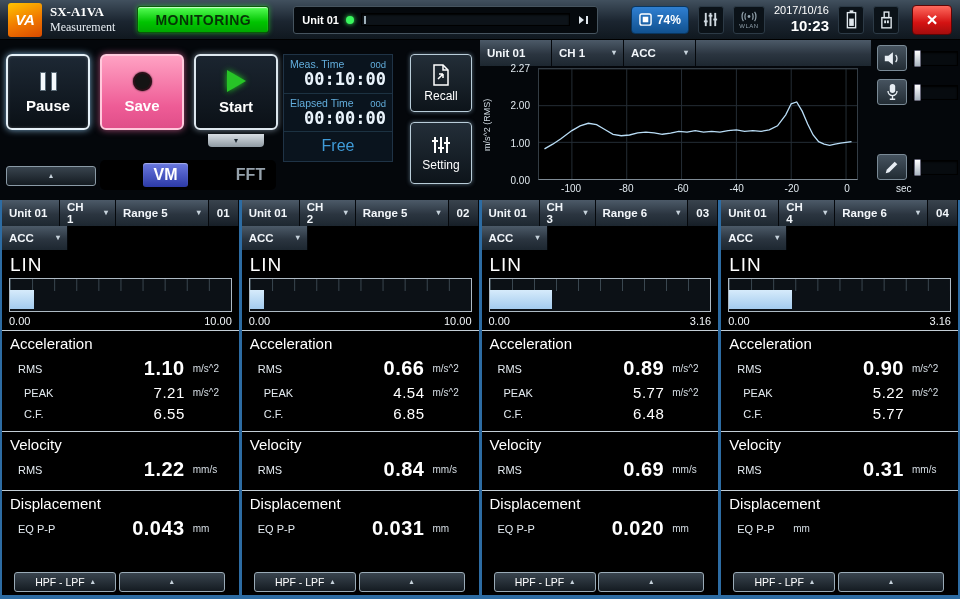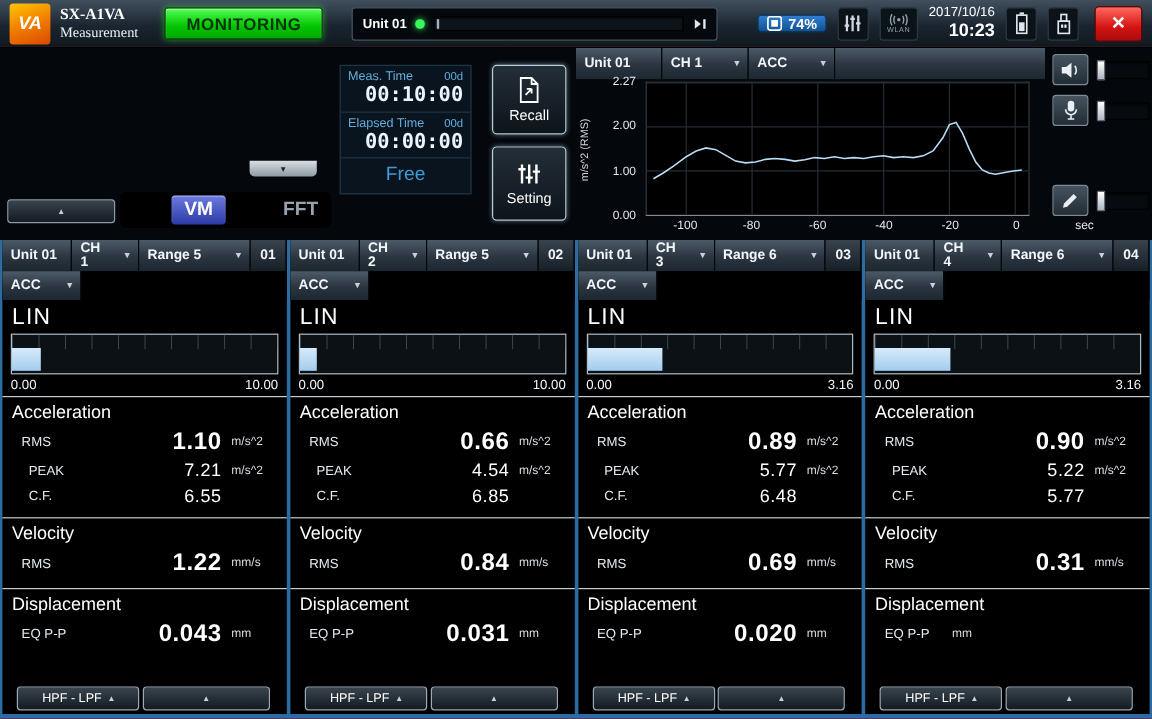--- a/index.html
+++ b/index.html
@@ -1,18 +1,18 @@
 <!DOCTYPE html>
 <html><head>
 <meta charset="utf-8">
 <style>
   *{box-sizing:border-box;margin:0;padding:0;}
   html,body{background:#000;}
   body{font-family:"Liberation Sans",sans-serif;color:#fff;}
-  .screen{position:relative;width:960px;height:599px;background:#be185d;overflow:hidden;}
+  .screen{position:relative;width:960px;height:599px;background:#7dd3fc;overflow:hidden;}
   button{font-family:inherit;border:none;background:none;color:inherit;cursor:pointer;}
 
   
   .titlebar{height:40px;display:flex;align-items:center;gap:8px;padding:0 8px;
     background:linear-gradient(#41505e,#1b2530 55%,#10181f);border-bottom:1px solid #000;}
   .logo{width:34px;height:34px;border-radius:3px;background:linear-gradient(160deg,#ffc400,#f07800 55%,#d84a00);
     display:flex;align-items:center;justify-content:center;font-weight:bold;font-style:italic;font-size:15px;color:#fff;}
   .titles{display:flex;flex-direction:column;line-height:1.25;font-family:Liberation Serif, serif;}
   .model{font-size:13px;font-weight:bold;}
   .mode{font-size:12px;color:#e9eff5;}
@@ -20,21 +20,21 @@
     background:linear-gradient(#56ff56,#00c400 60%,#00a800);border:1px solid #0a5a0a;
     color:#063306;font-weight:bold;font-size:14px;letter-spacing:.5px;
     box-shadow:0 0 5px rgba(40,255,40,.5), inset 0 1px 1px rgba(255,255,255,.7);}
   .unit-monitor{margin-left:16px;width:305px;height:28px;background:#05090d;border:1px solid #46545f;
     border-radius:3px;display:flex;align-items:center;gap:7px;padding:0 8px;}
   .um-label{font-size:11px;font-weight:bold;}
   .status-dot{width:8px;height:8px;border-radius:50%;background:#3af55e;box-shadow:0 0 5px #3af55e;}
   .um-meter{flex:1;height:13px;background:#0d1319;border:1px solid #000;box-shadow:inset 0 1px 2px #000;position:relative;}
   .um-mark{position:absolute;left:2px;top:2px;width:2px;height:8px;background:#9fb0ba;}
   .right-cluster{margin-left:auto;display:flex;align-items:center;gap:9px;}
-  .badge{height:15px;border-radius:4px;background:linear-gradient(#2f7fd2,#11518f);border:1px solid #0a365f;
+  .badge{height:28px;border-radius:4px;background:linear-gradient(#2f7fd2,#11518f);border:1px solid #0a365f;
     padding:0 7px;display:flex;align-items:center;gap:5px;font-size:12px;font-weight:bold;}
   .chip{width:26px;height:28px;background:#0b1218;border:1px solid #2c3a46;border-radius:3px;
     display:flex;flex-direction:column;align-items:center;justify-content:center;gap:1px;}
   .chip.wlan{width:32px;}
   .wlan-txt{font-size:6px;color:#8fa0ab;letter-spacing:.5px;}
   .datetime{display:flex;flex-direction:column;align-items:flex-end;line-height:1.2;}
   .date{font-size:11px;}
   .time{font-size:15px;font-weight:bold;}
   .close-btn{width:40px;height:30px;border-radius:4px;margin-left:4px;
     background:linear-gradient(#ff6a5e,#d41212 60%,#a50d0d);border:1px solid #5e0505;
@@ -224,20 +224,37 @@
               <rect x="7.5" y="11" width="2" height="3" fill="#dfe6ec"></rect>
             </svg>
         </span>
       </div>
       <button class="close-btn">×</button>
     </div>
   </div>
 
   <div class="upper">
     <div class="control-area">
+      <div class="transport">
+        <button class="tbtn btn-pause">
+          <span class="pause-icon">
+              <i></i>
+              <i></i>
+            </span>
+          <span class="t-label">Pause</span>
+        </button>
+        <button class="tbtn btn-save">
+          <span class="record-icon"></span>
+          <span class="t-label">Save</span>
+        </button>
+        <button class="tbtn btn-start">
+          <span class="play-icon"></span>
+          <span class="t-label">Start</span>
+        </button>
+      </div>
       <button class="start-handle">
         <span>▾</span>
       </button>
 
       <div class="timerbox">
         <div class="trow">
           <div class="tline">
             <span class="tlabel">Meas. Time</span>
             <span class="tdays">00d</span>
           </div>

